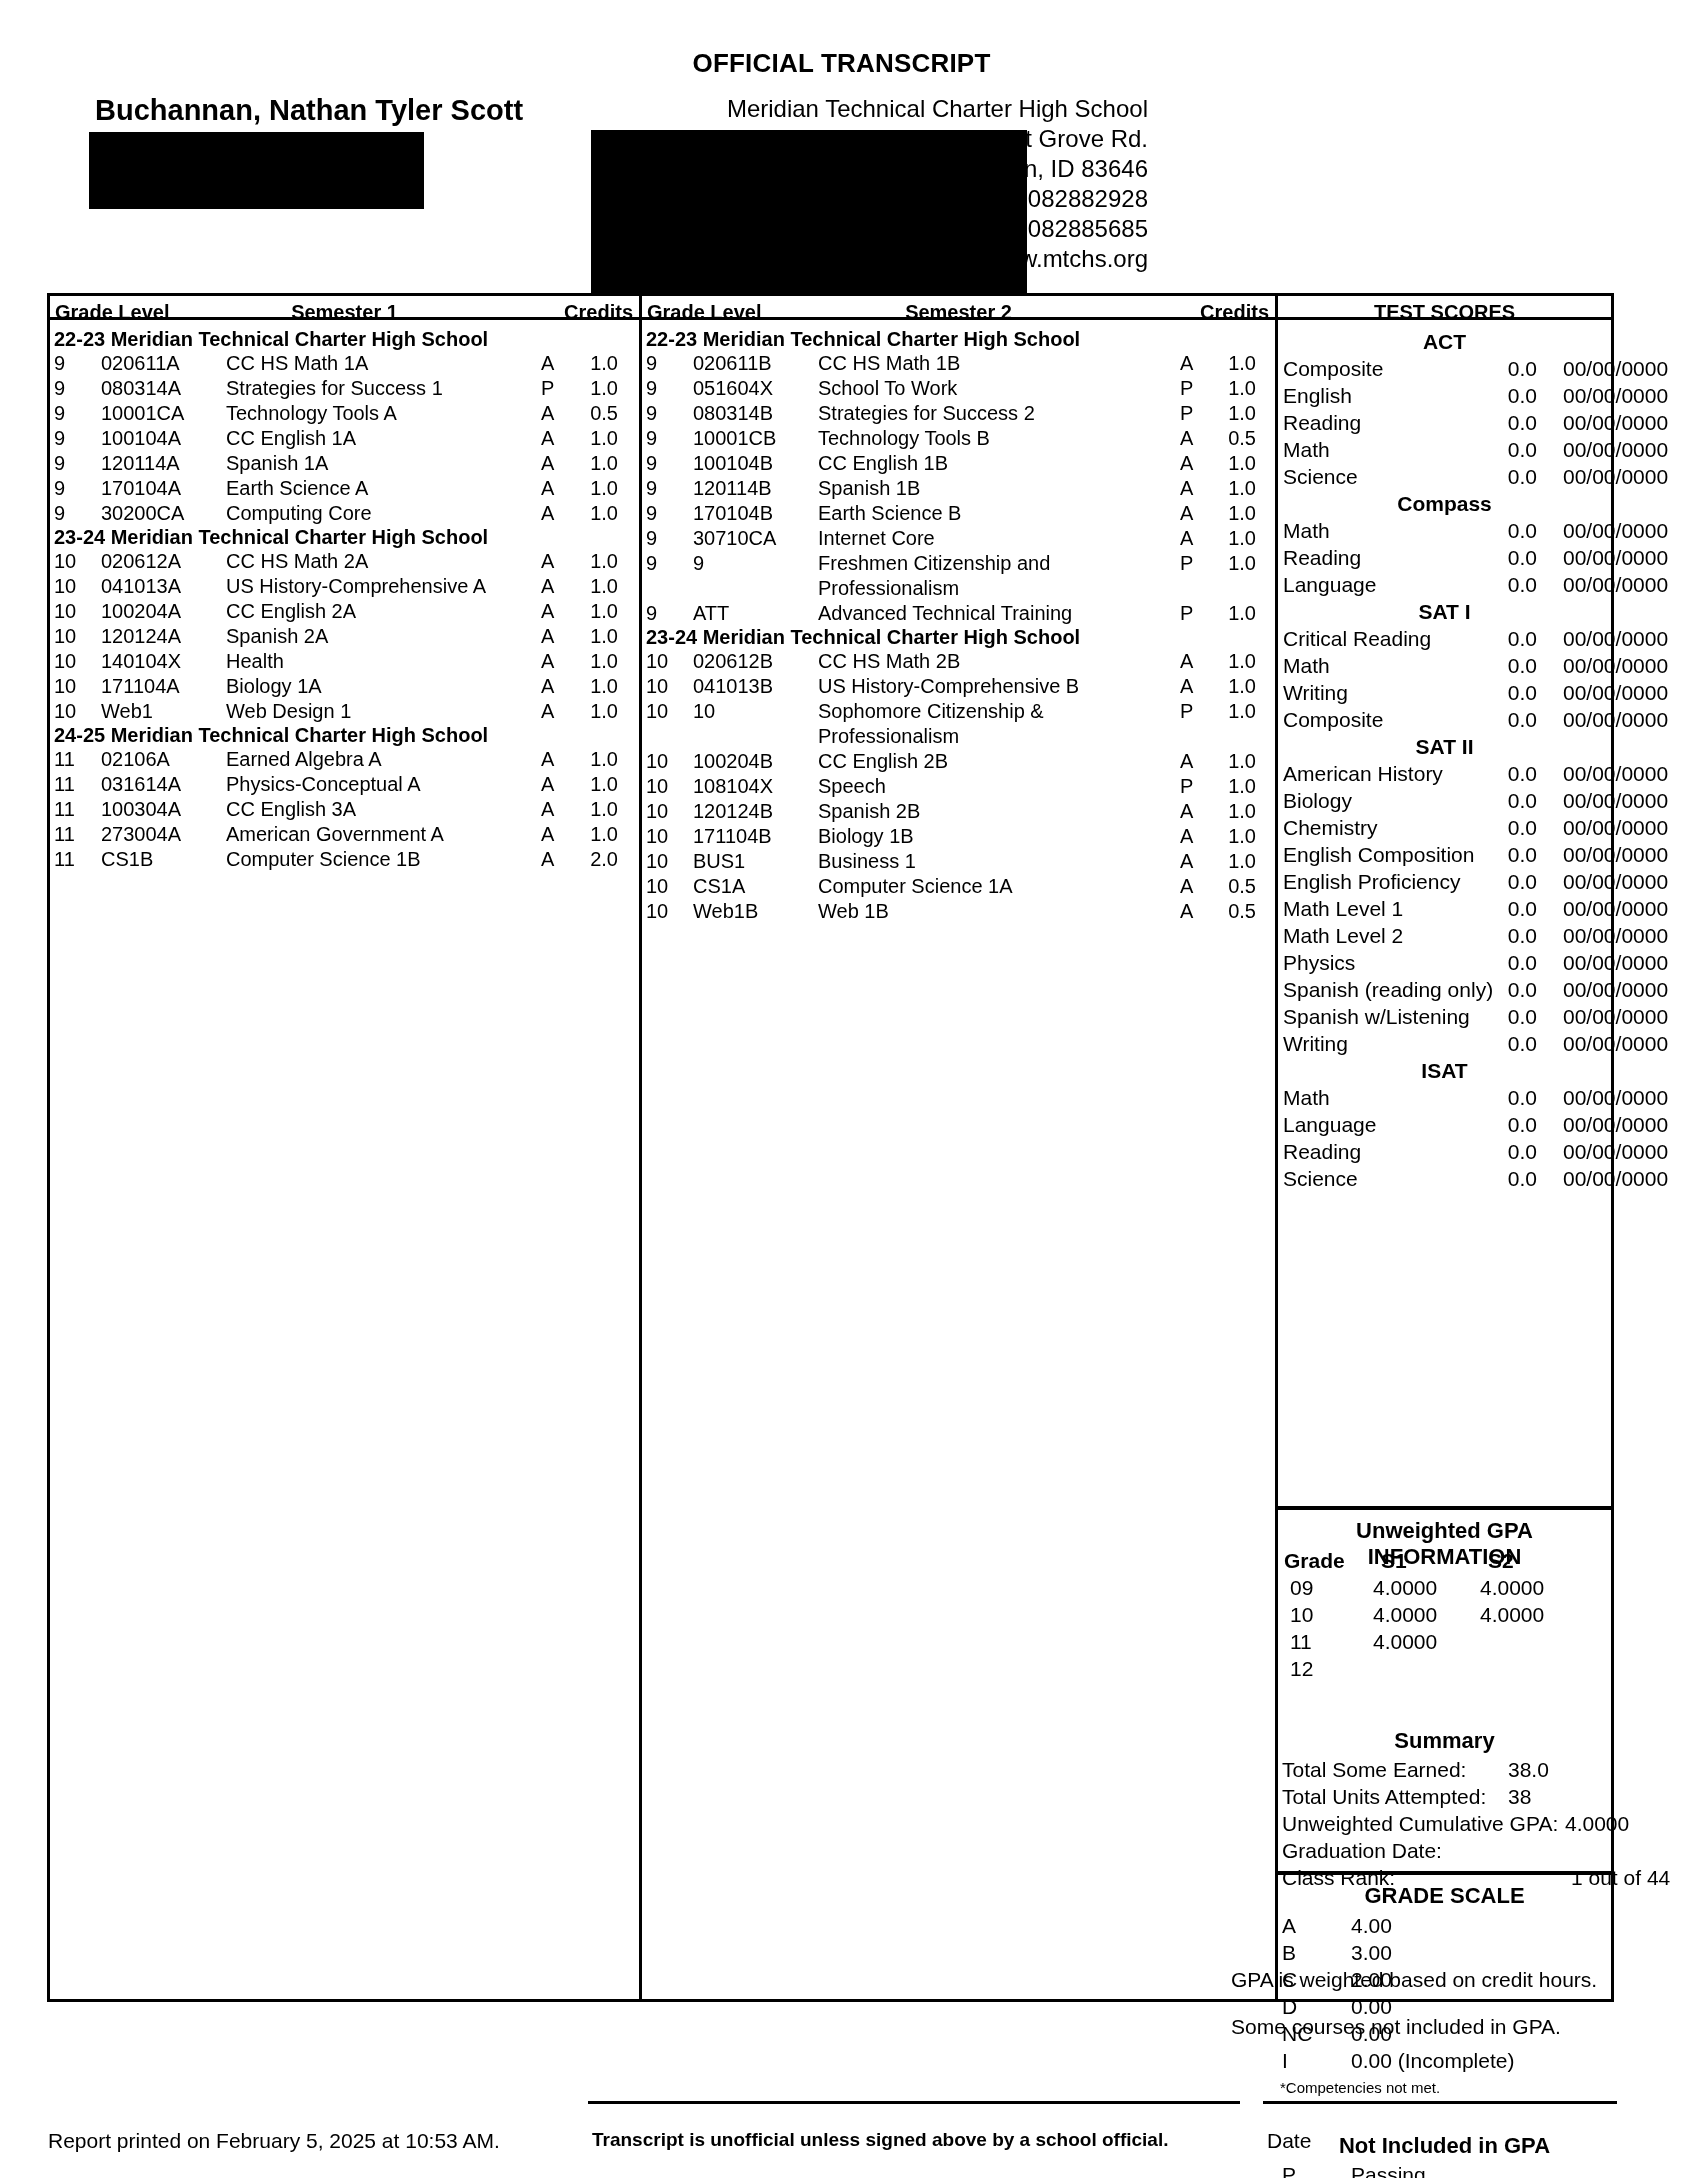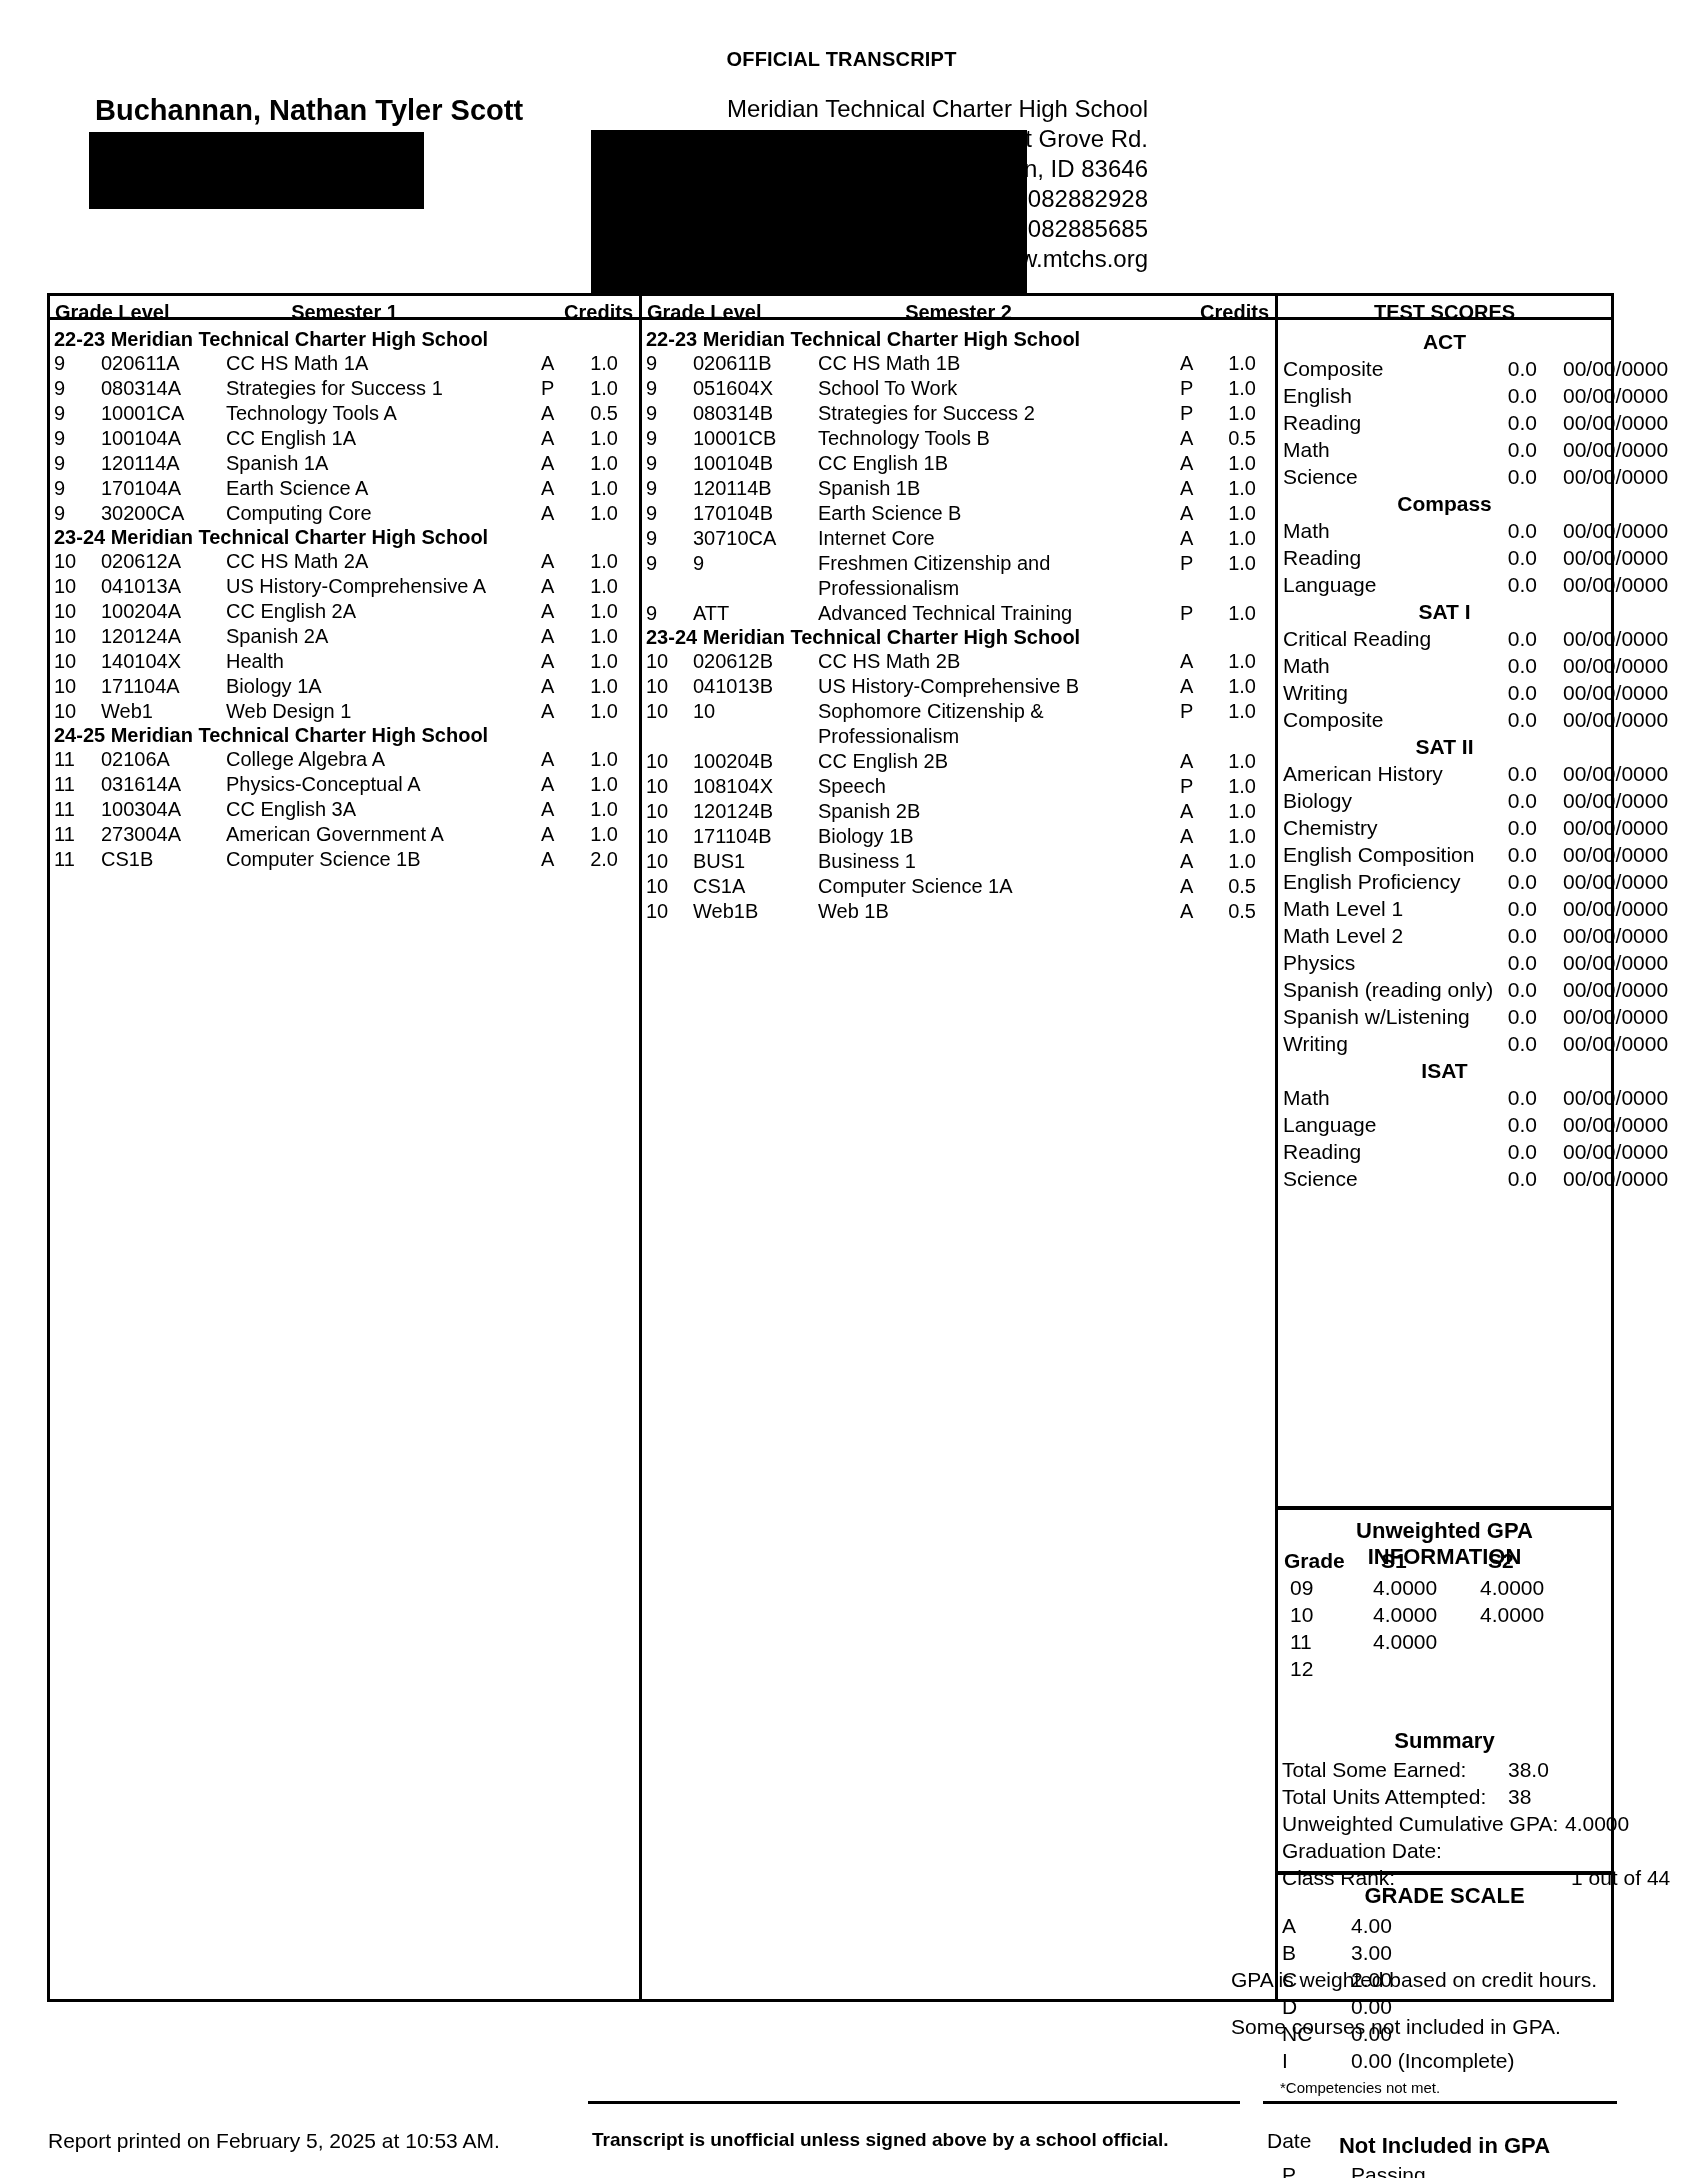--- a/index.html
+++ b/index.html
@@ -16,21 +16,21 @@
     color: #000000;
     overflow: hidden;
   }
 
   
   #doc-title {
     position: absolute;
     left: 0; right: 0;
     top: 48px;
     text-align: center;
-    font-size: 20px;
+    font-size: 26px;
     font-weight: bold;
     letter-spacing: 0.2px;
   }
   #student-name {
     position: absolute;
     left: 95px;
     top: 94px;
     font-size: 29px;
     font-weight: bold;
   }
@@ -421,21 +421,21 @@
           <span class="c-grade">10</span>
           <span class="c-code">Web1</span>
           <span class="c-name">Web Design 1</span>
           <span class="c-mark">A</span>
           <span class="c-cred">1.0</span>
         </div>
         <div class="year-head">24-25 Meridian Technical Charter High School</div>
         <div class="course-row">
           <span class="c-grade">11</span>
           <span class="c-code">02106A</span>
-          <span class="c-name">College Algebra A</span>
+          <span class="c-name">Earned Algebra A</span>
           <span class="c-mark">A</span>
           <span class="c-cred">1.0</span>
         </div>
         <div class="course-row">
           <span class="c-grade">11</span>
           <span class="c-code">031614A</span>
           <span class="c-name">Physics-Conceptual A</span>
           <span class="c-mark">A</span>
           <span class="c-cred">1.0</span>
         </div>

